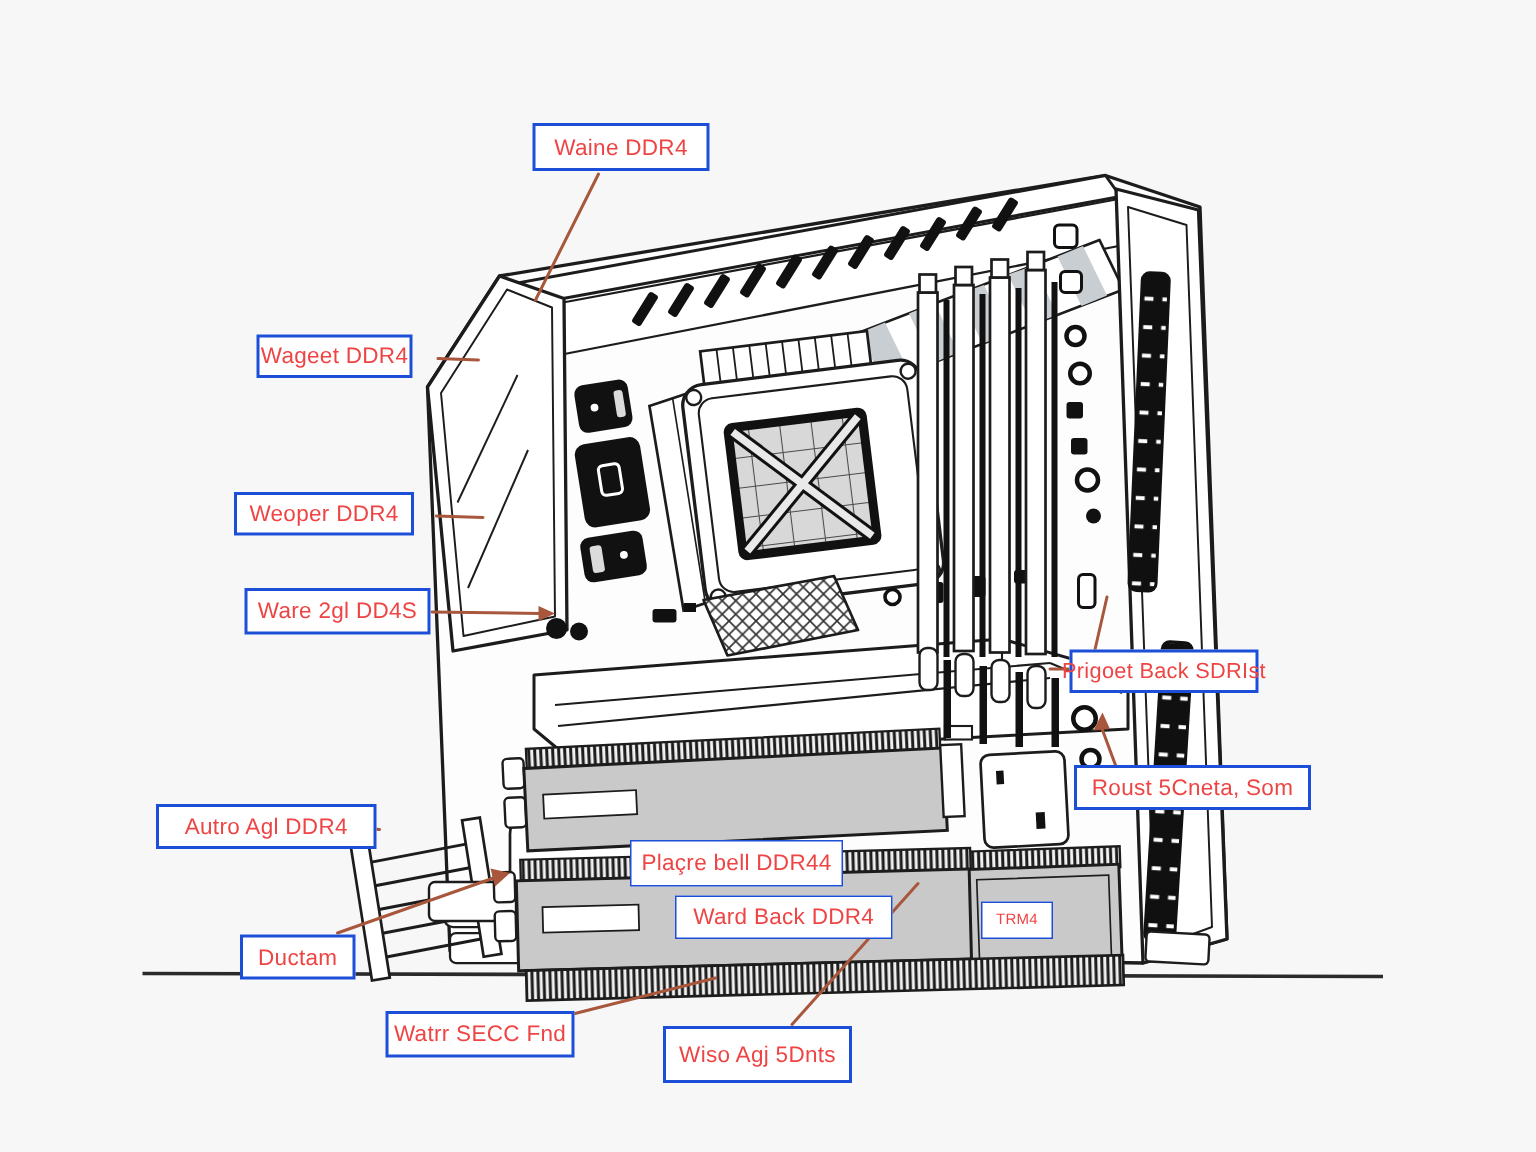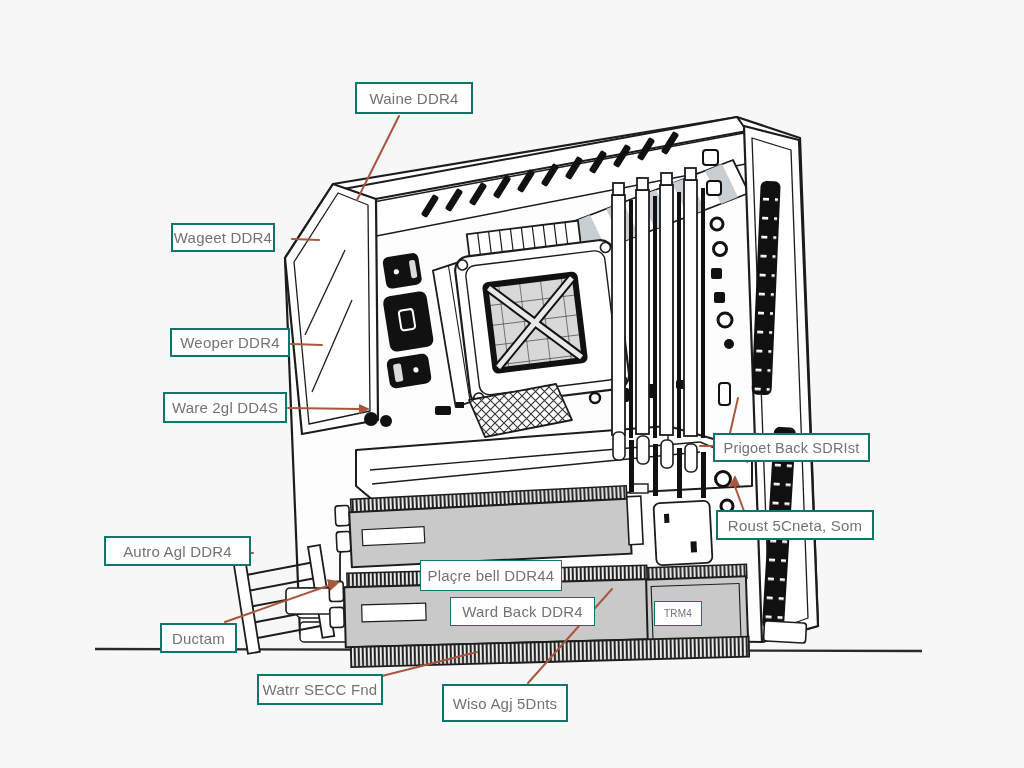--- a/index.html
+++ b/index.html
@@ -8,37 +8,37 @@
     background:#f7f7f8;
     font-family:"Liberation Sans", sans-serif;
     overflow:hidden;
   }
   .stage{position:relative;width:1024px;height:768px;background:#f7f7f8;}
   .stage svg{position:absolute;left:0;top:0;}
   .label{
     position:absolute;
     box-sizing:border-box;
     background:#ffffff;
-    border:2px solid #0f766e;
-    color:#737373;
+    border:2px solid #1d4ed8;
+    color:#ef4444;
     font-size:15px;
     letter-spacing:.2px;
     display:flex;align-items:center;justify-content:center;
     white-space:nowrap;
     z-index:5;
   }
   .lbl-waine   {left:355px;top:82px; width:118px;height:32px;}
   .lbl-wageet  {left:171px;top:223px;width:104px;height:29px;}
-  .lbl-weoper  {left:170px;top:328px;width:120px;height:29px;}
+  .lbl-weoper  {left:156px;top:328px;width:120px;height:29px;}
   .lbl-ware    {left:163px;top:392px;width:124px;height:31px;}
   .lbl-autro   {left:104px;top:536px;width:147px;height:30px;}
   .lbl-ductam  {left:160px;top:623px;width:77px; height:30px;}
   .lbl-watrr   {left:257px;top:674px;width:126px;height:31px;}
   .lbl-wiso    {left:442px;top:684px;width:126px;height:38px;}
-  .lbl-prigoet {left:713px;top:433px;width:157px;height:29px;font-size:14.5px;}
+  .lbl-prigoet {left:713px;top:433px;width:126px;height:29px;font-size:14.5px;}
   .lbl-roust   {left:716px;top:510px;width:158px;height:30px;}
   .lbl-placre  {left:420px;top:516px;width:142px;height:31px;border-width:1.5px;margin-top:44px;}
   .lbl-wardback{left:450px;top:597px;width:145px;height:29px;border-width:1.5px;}
   .lbl-trm4    {left:654px;top:601px;width:48px; height:25px;font-size:10px;border-width:1.5px;}
 </style>
 </head>
 <body>
 
 <div class="stage">
 

